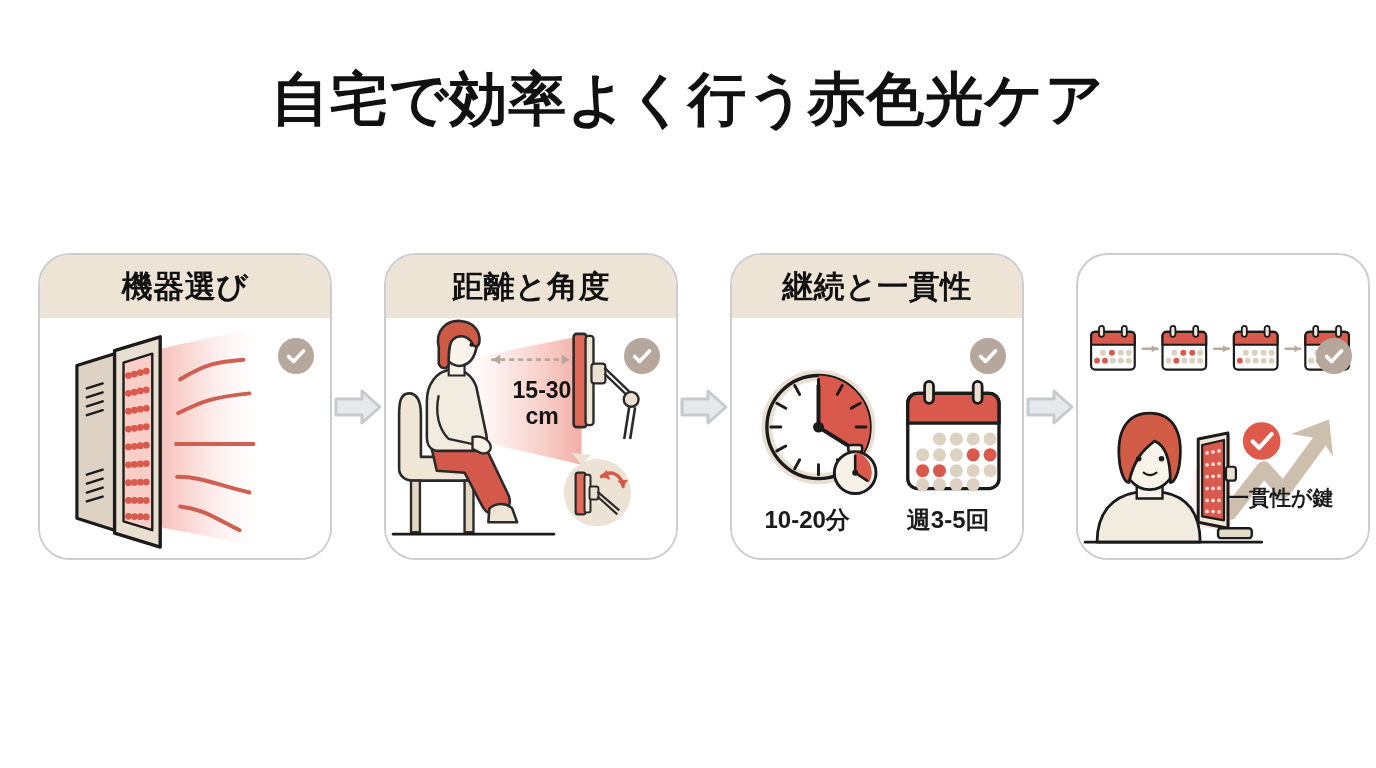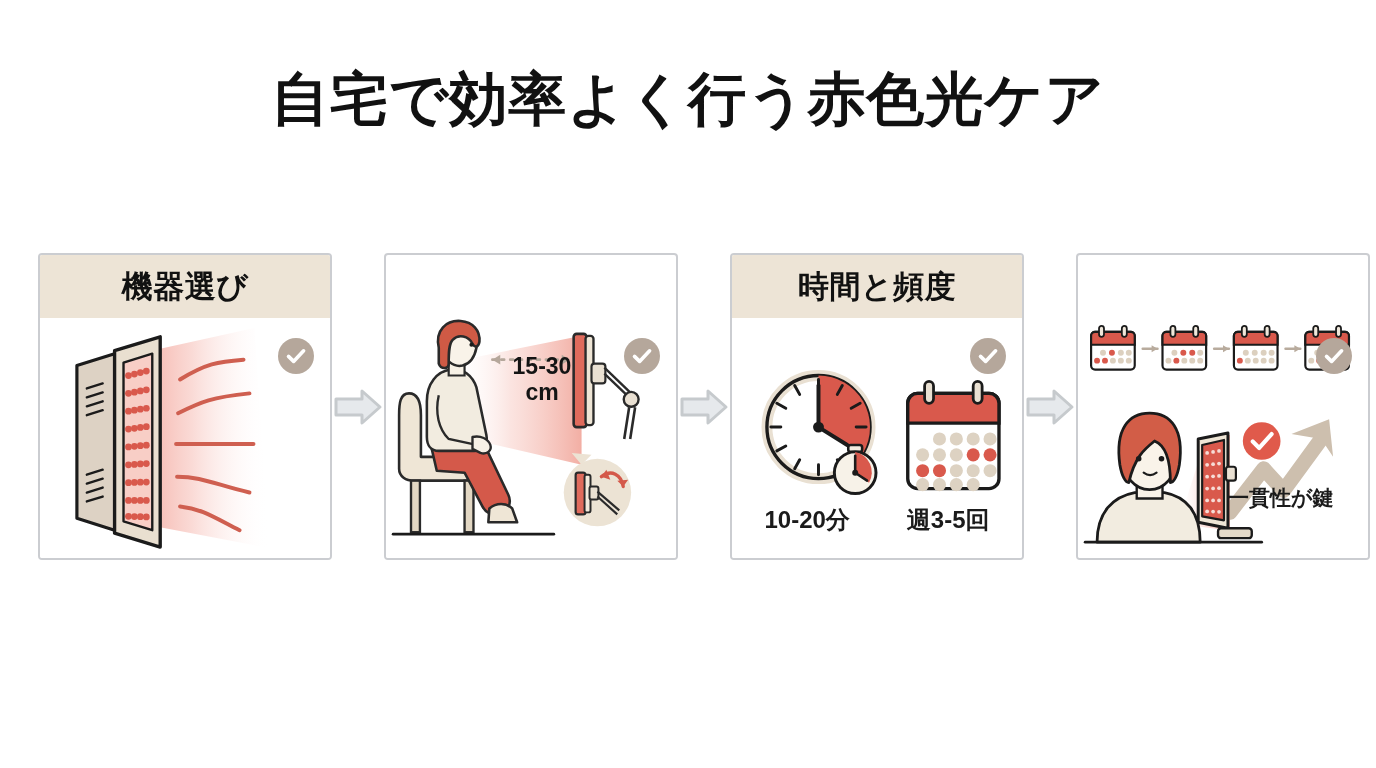--- a/index.html
+++ b/index.html
@@ -44,21 +44,21 @@
     height: 307px;
     display: flex;
     align-items: stretch;
   }
   .card {
     position: relative;
     width: 294px;
     height: 307px;
     background: #ffffff;
     border: 2px solid #cbcdd1;
-    border-radius: 4px;
+    border-radius: 32px;
     box-sizing: border-box;
     overflow: hidden;
     flex: 0 0 auto;
   }
   .card-head {
     position: absolute;
     top: 0; left: 0; right: 0;
     height: 63px;
     background: #EDE4D6;
     display: flex;
@@ -119,21 +119,21 @@
     font-size: 24px;
     font-weight: 700;
     color: #1b1b1b;
     white-space: nowrap;
   }
 
   
   .dist-label {
     position: absolute;
     left: 96px;
-    top: 36px;
+    top: 60px;
     width: 120px;
     text-align: center;
     font-size: 23px;
     font-weight: 700;
     color: #141414;
     line-height: 1.12;
     z-index: 6;
   }
 
   
@@ -258,20 +258,23 @@
 
     <div class="conn">
       <span>
         <svg width="52" height="40" viewBox="0 0 52 40">
           <path d="M4 12 L30 12 L30 4 L48 20 L30 36 L30 28 L4 28 Z" fill="#e6e9ec" stroke="#c6cacd" stroke-width="3" stroke-linejoin="round"></path>
         </svg>
       </span>
     </div>
 
     <div class="card">
+      <div class="card-head">
+        <div class="card-head-text">距離と角度</div>
+      </div>
       <div class="card-body">
 
         <div class="scene">
           <svg viewBox="0 0 290 242" preserveAspectRatio="xMidYMid meet" aria-hidden="true">
             <defs>
               <linearGradient id="beam2" x1="1" y1="0" x2="0" y2="0">
                 <stop offset="0%" stop-color="#ef9a8d" stop-opacity="0.80"></stop>
                 <stop offset="55%" stop-color="#f5b8ae" stop-opacity="0.38"></stop>
                 <stop offset="100%" stop-color="#ffffff" stop-opacity="0.02"></stop>
               </linearGradient>
@@ -341,21 +344,21 @@
     <div class="conn">
       <span>
         <svg width="52" height="40" viewBox="0 0 52 40">
           <path d="M4 12 L30 12 L30 4 L48 20 L30 36 L30 28 L4 28 Z" fill="#e6e9ec" stroke="#c6cacd" stroke-width="3" stroke-linejoin="round"></path>
         </svg>
       </span>
     </div>
 
     <div class="card">
       <div class="card-head">
-        <div class="card-head-text">時間と頻度</div>
+        <div class="card-head-text">継続と一貫性</div>
       </div>
       <div class="card-body">
 
         <div class="scene">
           <svg viewBox="0 0 290 242" preserveAspectRatio="xMidYMid meet" aria-hidden="true">
 
             <circle cx="86" cy="110" r="52" fill="#ffffff" stroke="#e9e0d2" stroke-width="11"></circle>
             <circle cx="86" cy="110" r="52" fill="none" stroke="#1b1b1b" stroke-width="3.4"></circle>
 
             <path d="M86 110 L86 58 A52 52 0 0 1 131 136 Z" fill="#d9594c"></path>

